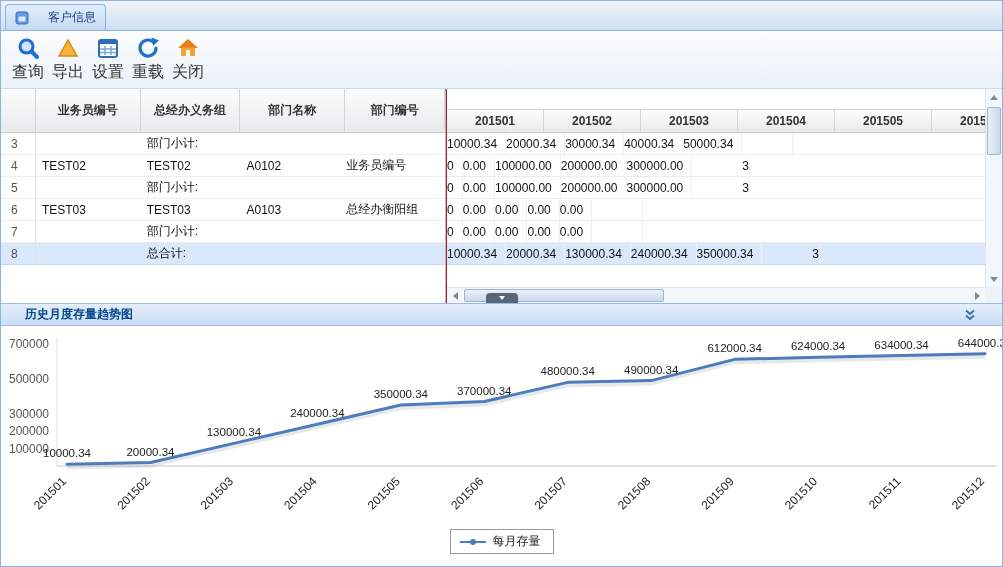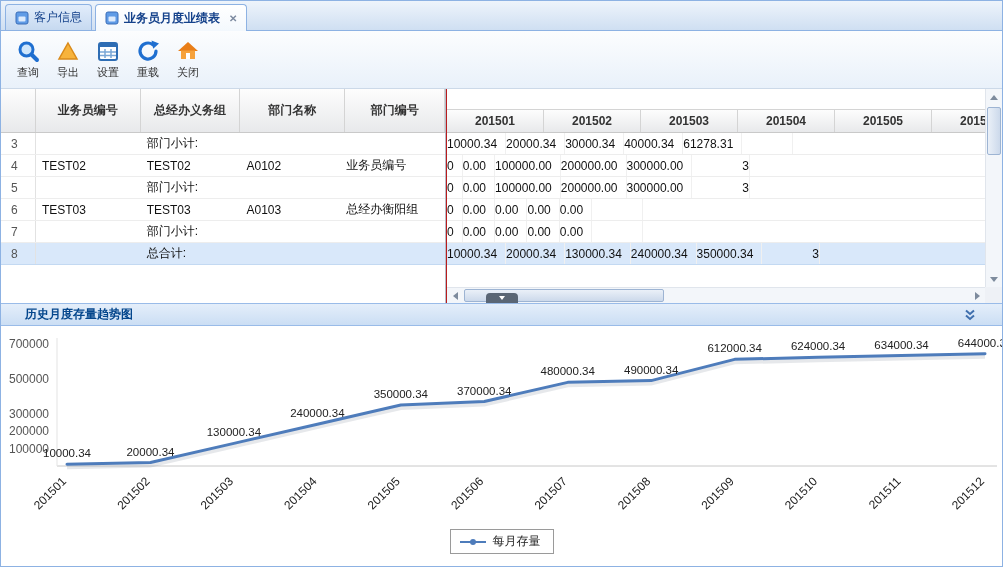--- a/index.html
+++ b/index.html
@@ -2,32 +2,32 @@
 <html><head>
 <meta charset="utf-8">
 <style>
   * { margin:0; padding:0; box-sizing:border-box; }
   body { font-family:"Liberation Sans",sans-serif; background:#fff; }
   .app { width:1003px; height:567px; border:1px solid #8db2e3; position:relative; background:#fff; overflow:hidden; }
 
   
   .tabbar { height:30px; background:linear-gradient(#eef4fb,#cfdff2); border-bottom:1px solid #8db2e3;
             display:flex; align-items:flex-end; padding:3px 4px 0 4px; gap:3px; position:relative; }
-  .tab { height:26px; display:flex; align-items:center; gap:5px; padding:0 9px; border:1px solid #8db2e3;
+  .tab { height:26px; display:flex; align-items:center; gap:19px; padding:0 9px; border:1px solid #8db2e3;
          border-bottom:none; border-radius:4px 4px 0 0; background:linear-gradient(#e2edfb,#c6d9f0);
          font-size:12px; color:#15428b; cursor:pointer; position:relative; }
   .tab.active { background:linear-gradient(#ffffff,#f3f8fd); font-weight:bold; height:27px; margin-bottom:-1px; z-index:2; }
   .tab-icon { width:14px; height:14px; display:inline-flex; }
   .tab-close { font-size:10px; color:#7c8aa0; margin-left:4px; cursor:pointer; }
 
   
   .toolbar { height:58px; background:linear-gradient(#fcfdfe,#e9f1fa); border-bottom:1px solid #ccd9e8;
              display:flex; align-items:center; padding:0 8px; gap:2px; }
   .toolbtn { width:38px; height:52px; display:flex; flex-direction:column; align-items:center; justify-content:center;
-             gap:2px; font-size:11px; color:#333; border-radius:3px; cursor:pointer; }
+             gap:2px; font-size:16px; color:#333; border-radius:3px; cursor:pointer; }
   .toolbtn .ticon { width:24px; height:24px; display:flex; }
 
   
   .grid { position:relative; height:214px; background:#b91c1c; overflow:hidden;padding-left:28px; }
   .grid-locked { position:absolute; left:0; top:0; width:445px; height:100%; border-right:1px solid #b5bcc9; background:#fff; }
   .grid-scroll { position:absolute; left:446px; top:0; right:17px; bottom:16px; overflow:hidden; background:#fff; }
   .gs-inner { width:582px; }
   .hdr { height:44px; display:flex; background:linear-gradient(#fdfdfd,#e8e9eb); border-bottom:1px solid #c9c9c9; }
   .hcell { display:flex; align-items:center; justify-content:center; font-size:12px; font-weight:bold; color:#333;
            border-right:1px solid #d4d4d4; height:100%; cursor:pointer; }
@@ -86,30 +86,20 @@
   <div class="tabbar">
       <div class="tab">
         <span class="tab-icon">
           <svg width="14" height="14" viewBox="0 0 14 14">
             <rect x="1" y="1" width="12" height="12" rx="2" fill="#5f9be6" stroke="#3a6db8"></rect>
             <rect x="3.5" y="5.5" width="7" height="5" rx="1" fill="#dceafc"></rect>
           </svg>
         </span>
         <span>客户信息</span>
       </div>
-      <div class="tab active">
-        <span class="tab-icon">
-          <svg width="14" height="14" viewBox="0 0 14 14">
-            <rect x="1" y="1" width="12" height="12" rx="2" fill="#5f9be6" stroke="#3a6db8"></rect>
-            <rect x="3.5" y="5.5" width="7" height="5" rx="1" fill="#dceafc"></rect>
-          </svg>
-        </span>
-        <span>业务员月度业绩表</span>
-        <span class="tab-close">✕</span>
-      </div>
     </div>
 
   <div class="toolbar">
       <div class="toolbtn">
         <span class="ticon">
           <svg width="24" height="24" viewBox="0 0 24 24">
             <circle cx="10.5" cy="10.5" r="6.5" fill="#cfe6fb" stroke="#1f6fd0" stroke-width="3"></circle>
             <line x1="15.5" y1="15.5" x2="21" y2="21" stroke="#1f6fd0" stroke-width="4" stroke-linecap="round"></line>
           </svg>
         </span>
@@ -220,21 +210,21 @@
             <div class="mhcell">201504</div>
             <div class="mhcell">201505</div>
             <div class="mhcell">201506</div>
           </div>
         <div id="month-rows">
             <div class="row">
               <div class="mcell">10000.34</div>
               <div class="mcell">20000.34</div>
               <div class="mcell">30000.34</div>
               <div class="mcell">40000.34</div>
-              <div class="mcell">61278.31</div>
+              <div class="mcell">50000.34</div>
               <div class="mcell cut"></div>
             </div>
             <div class="row">
               <div class="mcell">0</div>
               <div class="mcell">0.00</div>
               <div class="mcell">100000.00</div>
               <div class="mcell">200000.00</div>
               <div class="mcell">300000.00</div>
               <div class="mcell cut">3</div>
             </div>

